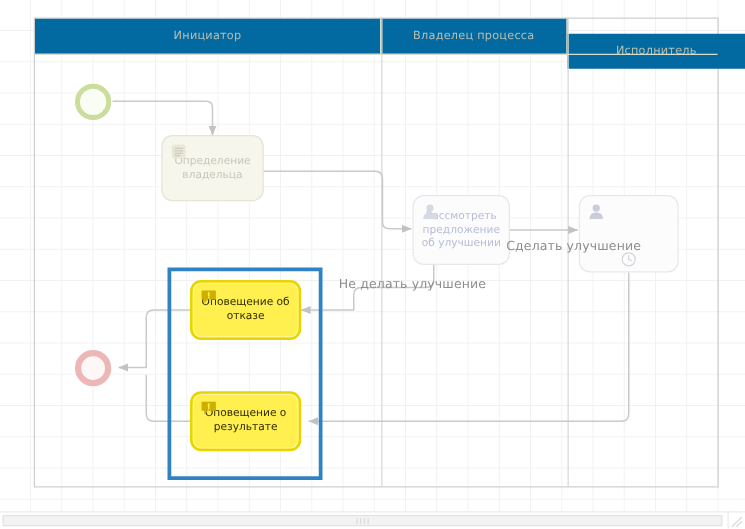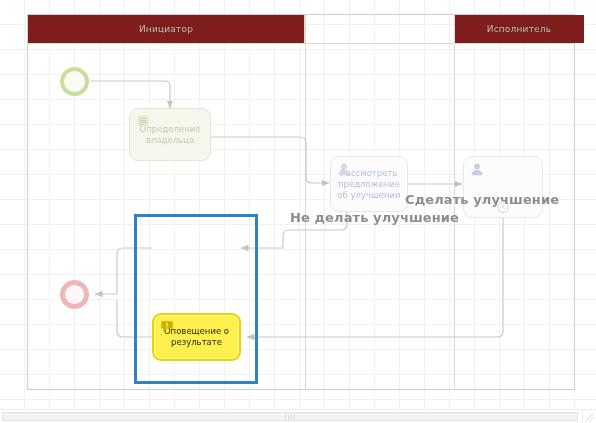--- a/index.html
+++ b/index.html
@@ -35,21 +35,21 @@
     left: 27px; top: 14px;
     width: 548px; height: 376px;
     border: 1px solid #cfcfcf;
     box-sizing: border-box;
     background: transparent;
   }
   .lane-header {
     position: absolute;
     top: 0;
     height: 28px;
-    background: #7f1d1d;
+    background: #0369a1;
     border-right: 1px solid #d7ddc9;
     box-sizing: border-box;
     display: flex;
     align-items: center;
     justify-content: center;
     color: #b8bfae;
     font-size: 9px;
     letter-spacing: .2px;
   }
   .lane-header.last { border-right: none; }
@@ -125,26 +125,25 @@
   .marker-clock {
     position: absolute;
     left: 50%; bottom: 3px;
     transform: translateX(-50%);
     width: 13px; height: 13px;
   }
 
   
   .edge-label {
     position: absolute;
-    font-size: 13px;
+    font-size: 10px;
     color: #b9b9b9;
     white-space: nowrap;
     background: transparent;
     letter-spacing: .1px;
-    font-weight: bold;
   }
   .edge-label.dark { color: #8d8d8d; }
 
   
   #selection-frame {
     position: absolute;
     left: 134px; top: 214px;
     width: 124px; height: 170px;
     border: 3px solid #2f83c5;
     box-sizing: border-box;
@@ -196,21 +195,24 @@
 
 <div id="app">
 
   <div id="canvas-grid"></div>
 
   <div id="pool">
 
     <div class="lane-header" style="left:0; width:277px;">
       <span>Инициатор</span>
     </div>
-    <div class="lane-header last" style="left:426px; width:130px;">
+    <div class="lane-header" style="left:277px; width:149px;">
+      <span>Владелец процесса</span>
+    </div>
+    <div class="lane-header last" style="left:426px; width:142px;margin-top:12px;">
       <span>Исполнитель</span>
     </div>
 
     <div class="lane-header-underline" style="left:0; width:546px;"></div>
 
     <div class="lane-divider" style="left:277px;"></div>
     <div class="lane-divider" style="left:426px;"></div>
   </div>
 
   <svg id="edges" viewBox="0 0 596 410" width="596" height="410">
@@ -275,33 +277,43 @@
       <circle cx="7" cy="7" r="5.6" fill="none" stroke="#d3d4dc" stroke-width="1"></circle>
       <g stroke="#d3d4dc" stroke-width="1" stroke-linecap="round">
         <line x1="7" y1="7" x2="7" y2="3.8"></line>
         <line x1="7" y1="7" x2="9.5" y2="8.2"></line>
       </g>
     </svg>
   </div>
 
   <div id="selection-frame"></div>
 
-
-  <div class="task selected-yellow" style="left:152px; top:313px; width:89px; height:48px;">
+  <div class="task selected-yellow" style="left:152px; top:224px; width:89px; height:48px;">
     <svg class="task-icon" viewBox="0 0 14 14">
       <path d="M1.3 1.3 H12.7 V8.6 H6.2 L3.4 11.6 V8.6 H1.3 Z" fill="#cdaf00"></path>
       <g stroke="#ffef4f" stroke-width="1.4" stroke-linecap="round">
         <line x1="7" y1="3.3" x2="7" y2="5.6"></line>
         <line x1="7" y1="7" x2="7" y2="7.05"></line>
       </g>
     </svg>
+    <span class="task-label">Оповещение об отказе</span>
+  </div>
+
+  <div class="task selected-yellow" style="left:152px; top:313px; width:89px; height:48px;">
+    <svg class="task-icon" viewBox="0 0 14 14">
+      <path d="M1.3 1.3 H12.7 V8.6 H6.2 L3.4 11.6 V8.6 H1.3 Z" fill="#cdaf00"></path>
+      <g stroke="#ffef4f" stroke-width="1.4" stroke-linecap="round">
+        <line x1="7" y1="3.3" x2="7" y2="5.6"></line>
+        <line x1="7" y1="7" x2="7" y2="7.05"></line>
+      </g>
+    </svg>
     <span class="task-label">Оповещение о результате</span>
   </div>
 
-  <div class="edge-label dark" style="left:271px; top:210px;margin-left:19px;">Не делать улучшение</div>
+  <div class="edge-label dark" style="left:271px; top:222px;">Не делать улучшение</div>
 
   <div class="edge-label dark" style="left:405px; top:192px;">Сделать улучшение</div>
 
 
   <div id="hscroll">
     <div id="hscroll-thumb">
       <div id="hscroll-grip">
         <i></i>
           <i></i>
           <i></i>

